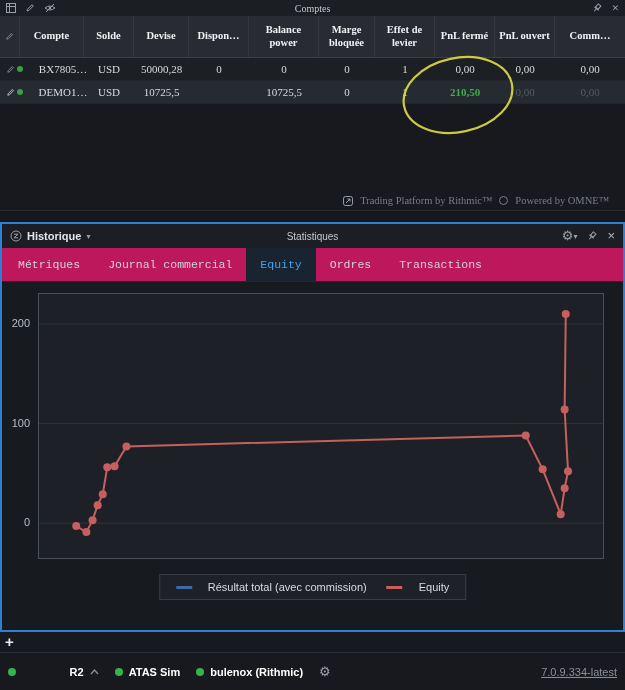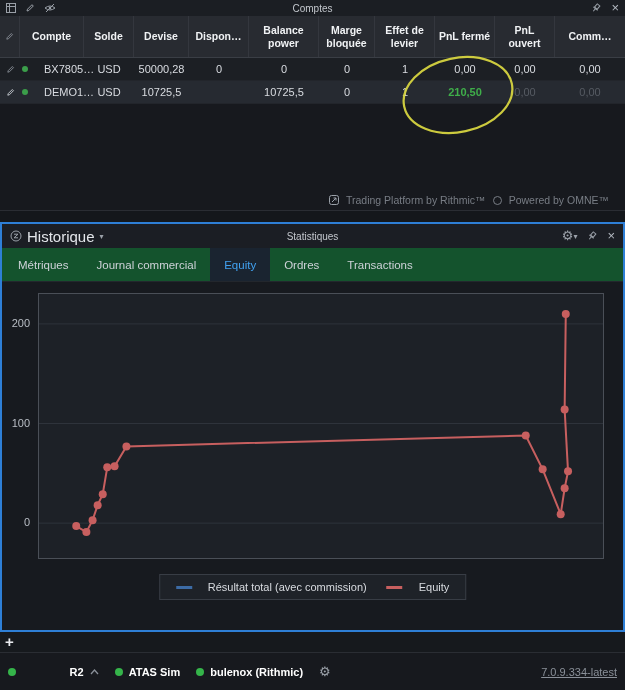--- a/index.html
+++ b/index.html
@@ -1,21 +1,21 @@
 <!DOCTYPE html>
 <html><head>
 <meta charset="utf-8">
 <style>
   * { margin:0; padding:0; box-sizing:border-box; }
   html,body { width:625px; height:690px; overflow:hidden; }
   body { background:#14171b; font-family:"Liberation Sans",sans-serif; color:#d9dce1; position:relative; }
 
   
   .accounts-panel { position:absolute; left:0; top:0; width:625px; height:211px;
-                    background:#17191e; border-bottom:1px solid #2a2d33; }
+                    background:#17191e; border-bottom:1px solid #2a2d33;font-family:Liberation Serif, serif; }
   .titlebar { height:16px; background:#1b1e23; display:flex; align-items:center;
               padding:0 6px; position:relative; color:#9aa0a8; }
   .titlebar .tb-title { position:absolute; left:0; right:0; text-align:center;
                         font-size:10px; color:#c3c7cd; pointer-events:none; }
   .tb-icons-left, .tb-icons-right { display:flex; align-items:center; gap:9px; z-index:2; }
   .tb-icons-right { margin-left:auto; gap:10px; }
   .tb-icon { color:#9aa0a8; display:flex; align-items:center; cursor:default; }
   .close-x { font-size:13px; line-height:10px; color:#b4bac2; }
 
   .grid { display:grid; grid-template-columns:20px 64px 50px 55px 60px 70px 56px 60px 60px 60px 70px; }
@@ -23,45 +23,45 @@
   .th { min-height:41px; display:flex; align-items:center; justify-content:center;
         text-align:center; font-weight:bold; font-size:10.5px; line-height:1.2;
         color:#f0f2f4; border-right:1px solid #34373e; padding:2px 3px; }
   .th:last-child { border-right:none; }
   .trow { height:23px; border-bottom:1px solid #22252b; }
   .row-0 { background:#1c1f24; }
   .row-1 { background:#262a31; }
   .td { display:flex; align-items:center; justify-content:center; font-size:11px; padding:0 2px; }
   .td-icon { color:#8a9098; }
   .row-1 .td-icon { color:#ccd1d7; }
-  .td-compte { justify-content:space-between; gap:16px; padding-left:2px; }
+  .td-compte { justify-content:center; gap:16px; padding-left:2px; }
   .conn-dot { width:6px; height:6px; border-radius:50%; background:#3b9e4a; flex:0 0 auto; }
   .dim { color:#565b63; }
   .pnl-pos { font-weight:bold; }
 
   .accounts-footer { position:absolute; right:16px; bottom:4px; display:flex; align-items:center;
                      gap:7px; color:#787d85; font-size:10.5px; }
   .ring { width:9px; height:9px; border:1.5px solid #787d85; border-radius:50%; display:inline-block; }
 
   .annotation-svg { position:absolute; left:392px; top:46px; z-index:5; pointer-events:none; }
 
   
   .stats-panel { position:absolute; left:0; top:222px; width:625px; height:410px;
                  border:2px solid #2e7fd6; background:#171a1f; }
   .stats-titlebar { height:24px; background:#1b1e24; display:flex; align-items:center;
                     padding:0 8px; position:relative; color:#9aa0a8; }
   .stats-titlebar .tb-title { position:absolute; left:0; right:0; text-align:center;
                               font-size:10px; color:#c3c7cd; pointer-events:none; }
   .history-select { display:flex; align-items:center; gap:5px; z-index:2; cursor:default; }
-  .history-label { font-size:15px; font-weight:normal; color:#e3e6ea; }
+  .history-label { font-size:11px; font-weight:bold; color:#e3e6ea; }
   .caret { font-size:8px; color:#9aa0a8; }
   .gear { font-size:13px; color:#9aa0a8; line-height:12px; }
 
   .tabs { height:34px; display:flex; align-items:stretch; padding-left:2px;
-          background:#14532d; border-bottom:1px solid #23272d; }
+          background:#be185d; border-bottom:1px solid #23272d;font-family:Liberation Mono, monospace; }
   .tab { display:flex; align-items:center; padding:0 14px; font-size:11.5px;
          color:#ced2d8; cursor:default; }
   .tab.active { background:#1a2430; color:#41a1f0; }
 
   .chart-region { position:relative; height:348px; background:#171a1f; }
   .y-axis { position:absolute; left:0; top:0; width:34px; height:290px; }
   .ytick { position:absolute; right:6px; transform:translateY(-50%);
            font-size:11px; color:#b9bec5; }
   .plot-box { position:absolute; left:36px; top:11px; width:566px; height:266px;
               border:1px solid #4a4f57; background:#1d2127; }

